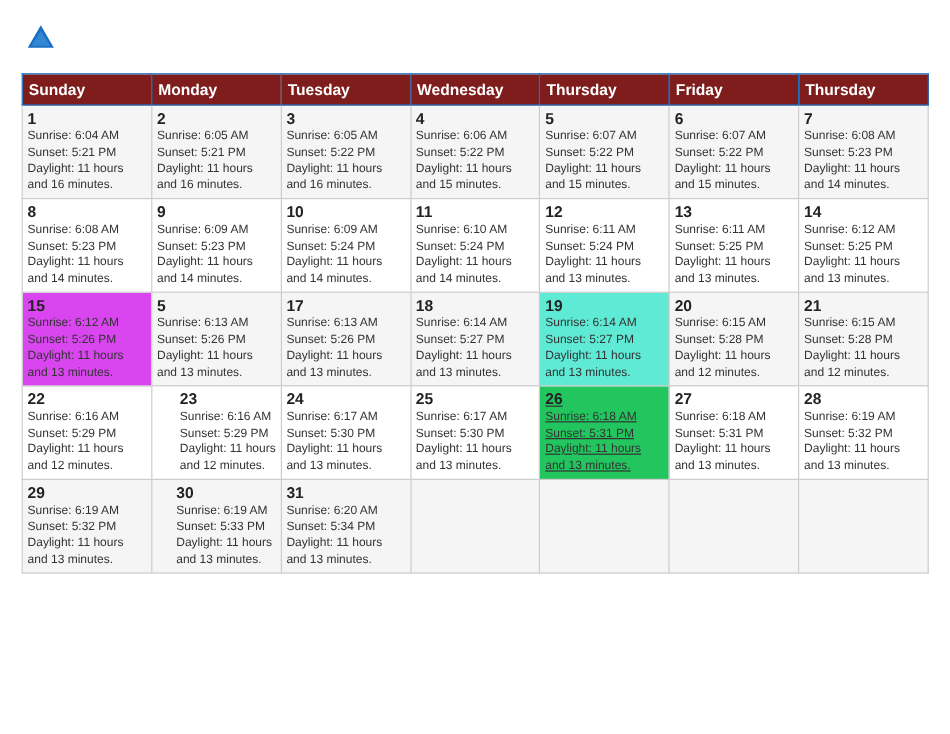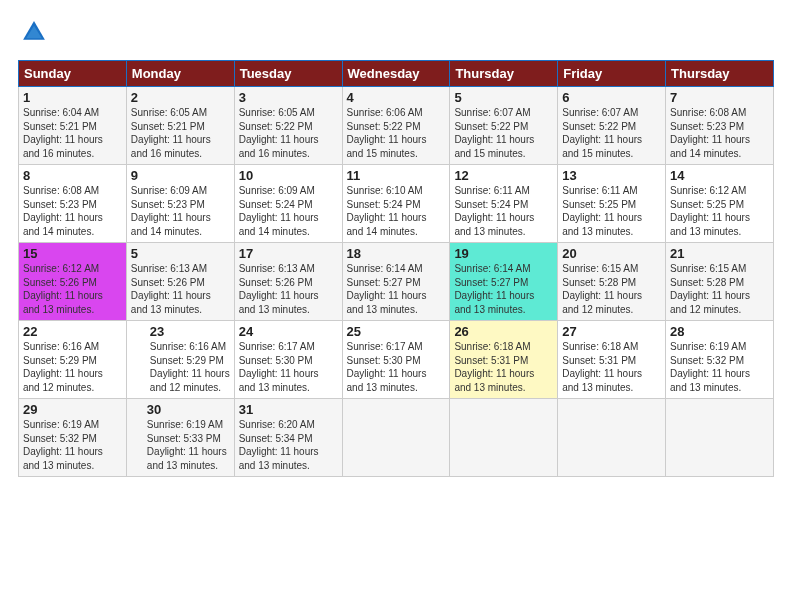--- a/index.html
+++ b/index.html
@@ -184,21 +184,21 @@
         </tr>
         <tr>
           <td style="background: rgb(255, 255, 255);"><span class="day-number">22</span>
         <span class="day-info">Sunrise: 6:16 AM<br>Sunset: 5:29 PM<br>Daylight: 11 hours and 12 minutes.</span></td>
           <td style="background: rgb(255, 255, 255); padding-left: 23px;"><span class="day-number">23</span>
         <span class="day-info">Sunrise: 6:16 AM<br>Sunset: 5:29 PM<br>Daylight: 11 hours and 12 minutes.</span></td>
           <td style="background: rgb(255, 255, 255);"><span class="day-number">24</span>
         <span class="day-info">Sunrise: 6:17 AM<br>Sunset: 5:30 PM<br>Daylight: 11 hours and 13 minutes.</span></td>
           <td style="background: rgb(255, 255, 255);"><span class="day-number">25</span>
         <span class="day-info">Sunrise: 6:17 AM<br>Sunset: 5:30 PM<br>Daylight: 11 hours and 13 minutes.</span></td>
-          <td style="background: #fef9c3;"><span class="day-number">26</span>
+          <td style="background: #22c55e; text-decoration: underline;"><span class="day-number">26</span>
         <span class="day-info">Sunrise: 6:18 AM<br>Sunset: 5:31 PM<br>Daylight: 11 hours and 13 minutes.</span></td>
           <td style="background: rgb(255, 255, 255);"><span class="day-number">27</span>
         <span class="day-info">Sunrise: 6:18 AM<br>Sunset: 5:31 PM<br>Daylight: 11 hours and 13 minutes.</span></td>
           <td style="background: rgb(255, 255, 255);"><span class="day-number">28</span>
         <span class="day-info">Sunrise: 6:19 AM<br>Sunset: 5:32 PM<br>Daylight: 11 hours and 13 minutes.</span></td>
         </tr>
         <tr>
           <td style="background: rgb(245, 245, 245);"><span class="day-number">29</span>
         <span class="day-info">Sunrise: 6:19 AM<br>Sunset: 5:32 PM<br>Daylight: 11 hours and 13 minutes.</span></td>
           <td style="background: rgb(245, 245, 245); padding-left: 20px;"><span class="day-number">30</span>

